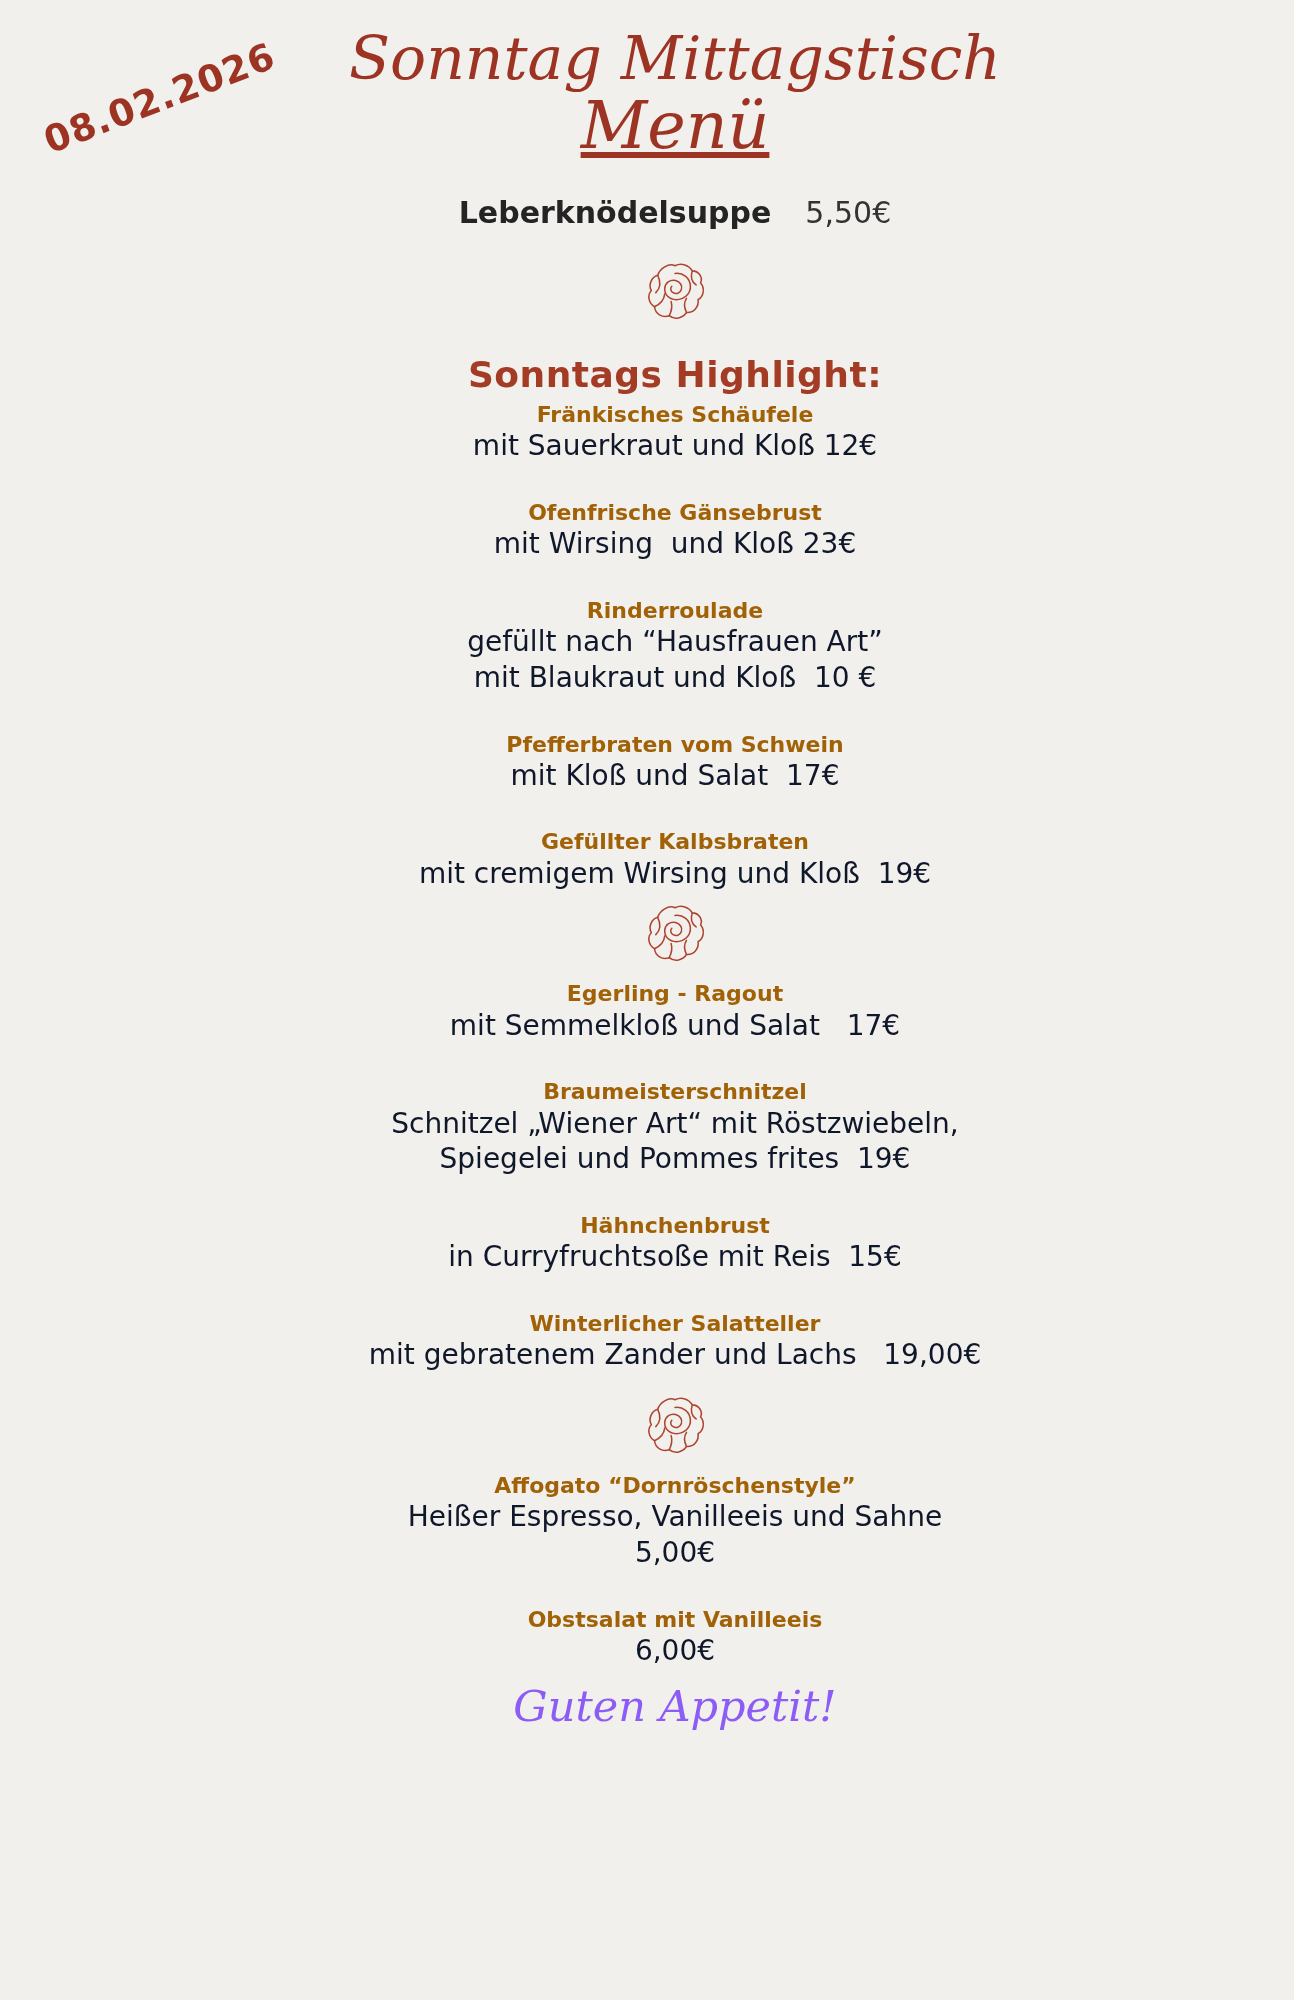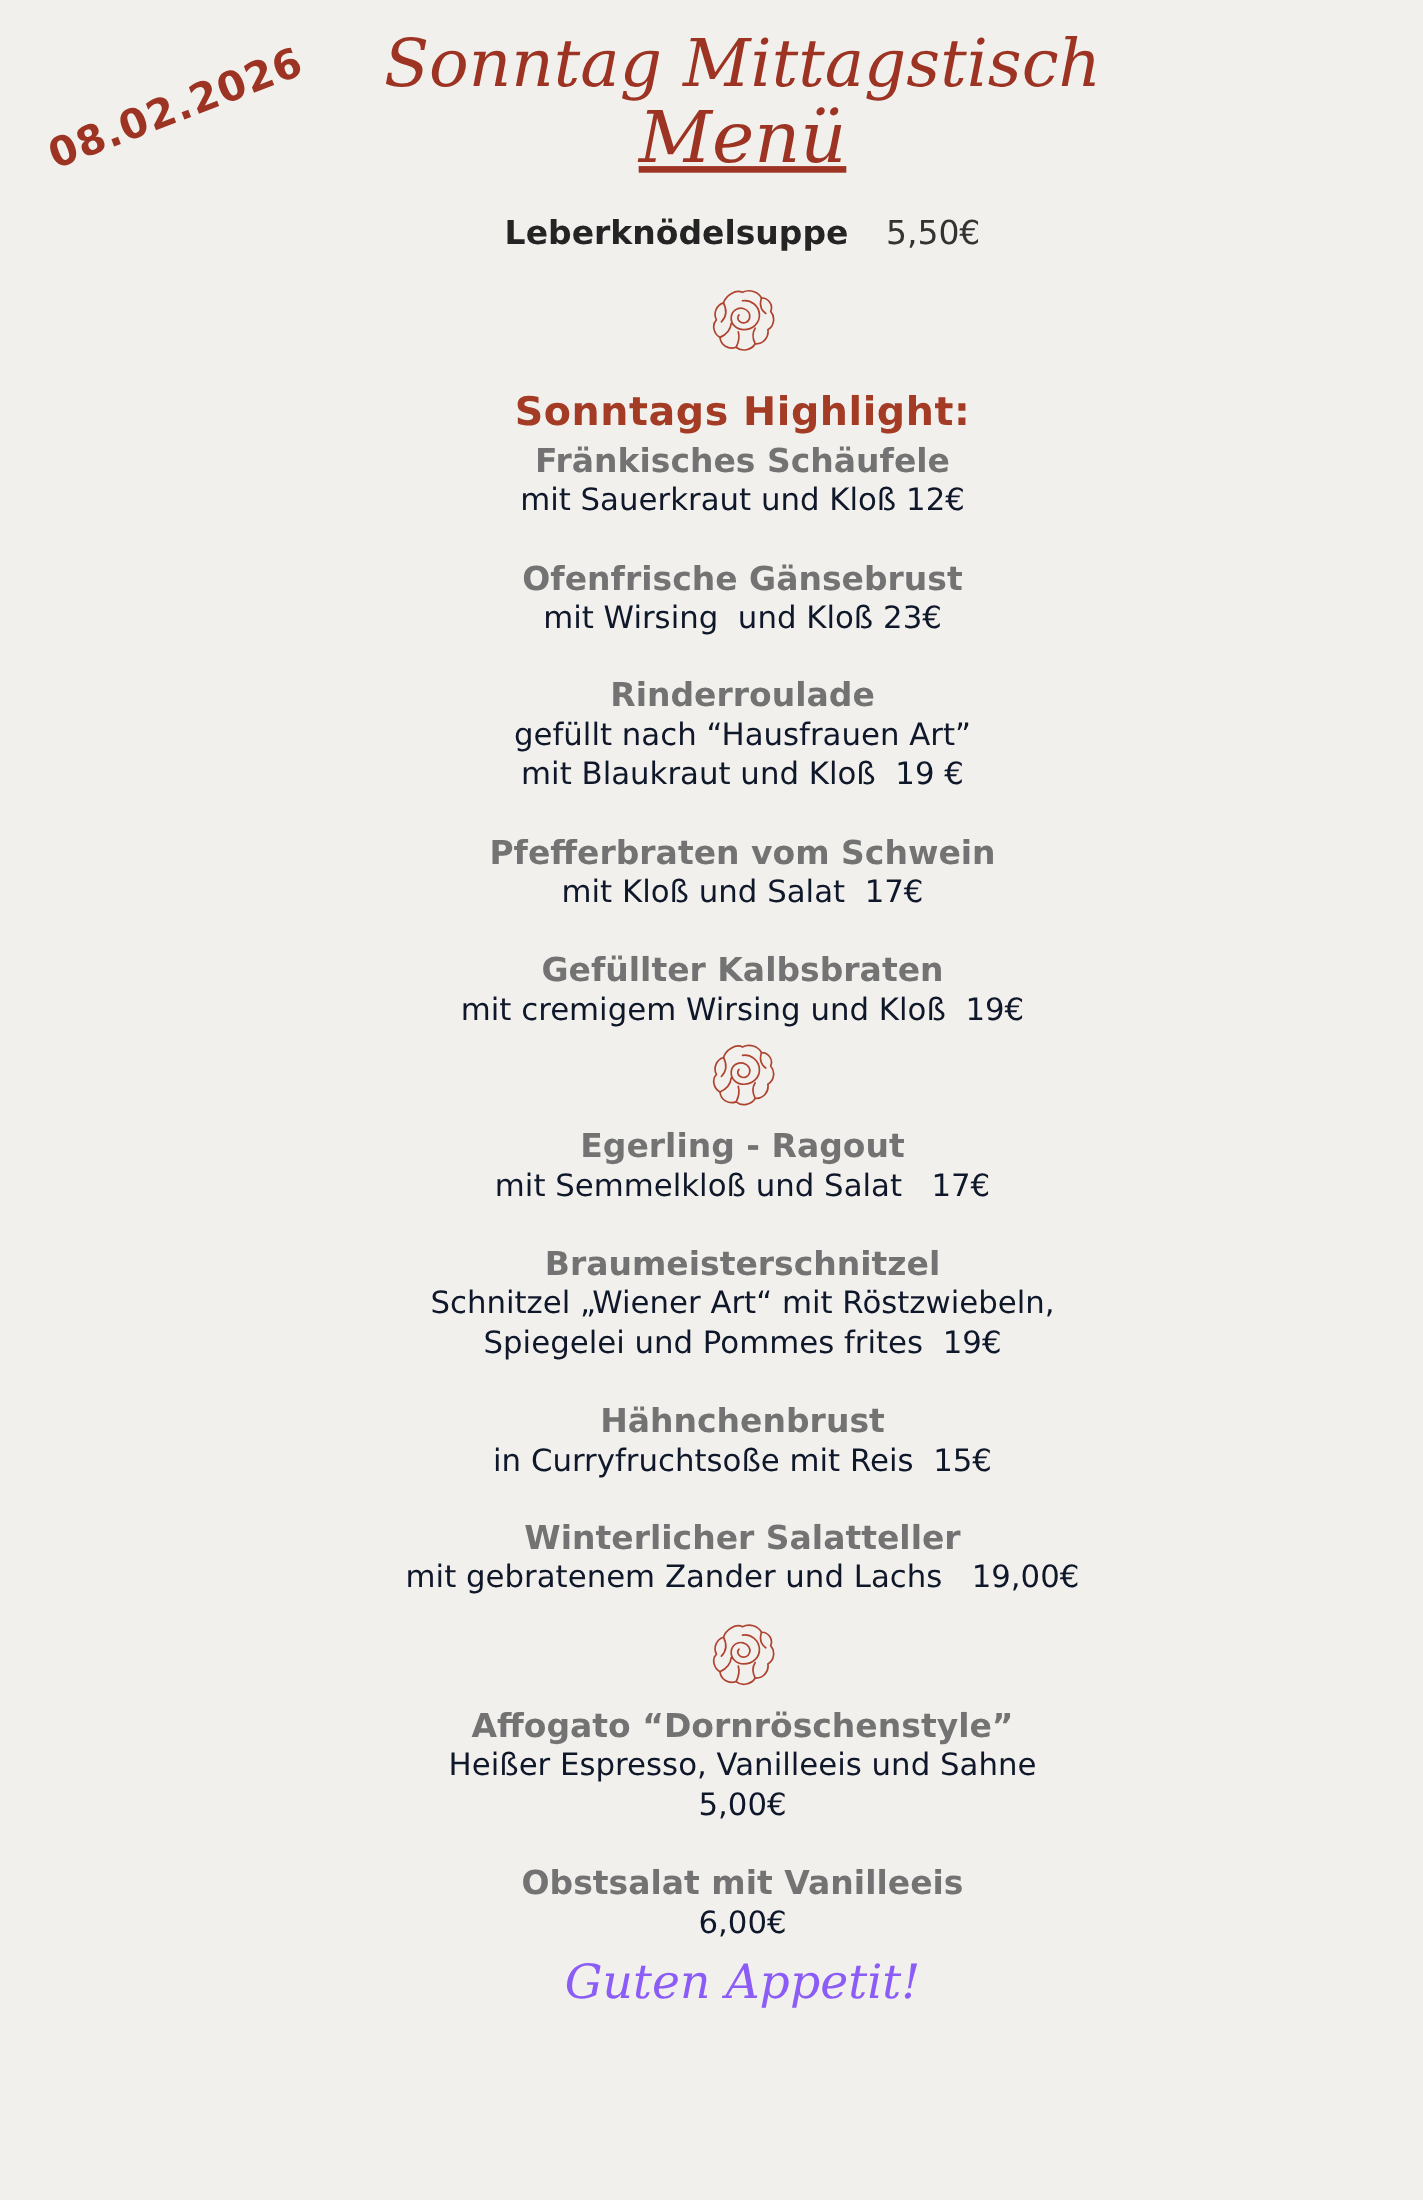--- a/index.html
+++ b/index.html
@@ -50,23 +50,23 @@
     margin-top: 30px;
     font-size: 36px;
     font-weight: 700;
     color: #A33B25;
     letter-spacing: 0.5px;
   }
   .item { margin-top: 38px; }
   .item.tight { margin-top: 8px; }
   .item.after-rose { margin-top: 16px; }
   .item-name {
-    font-size: 30px;
+    font-size: 22px;
     font-weight: 700;
-    color: #737373;
+    color: #a16207;
     line-height: 1.1;
   }
   .item-desc {
     font-size: 28px;
     font-weight: 400;
     color: #0f172a;
     line-height: 1.17;
     margin-top: 3px;
     white-space: pre-wrap;
   }
@@ -122,21 +122,21 @@
     </div>
 
     <div class="item">
       <div class="item-name">Ofenfrische Gänsebrust</div>
       <div class="item-desc">mit Wirsing  und Kloß 23€</div>
     </div>
 
     <div class="item">
       <div class="item-name">Rinderroulade</div>
       <div class="item-desc">gefüllt nach “Hausfrauen Art”</div>
-      <div class="item-desc">mit Blaukraut und Kloß  19 €</div>
+      <div class="item-desc">mit Blaukraut und Kloß  10 €</div>
     </div>
 
     <div class="item">
       <div class="item-name">Pfefferbraten vom Schwein</div>
       <div class="item-desc">mit Kloß und Salat  17€</div>
     </div>
 
     <div class="item">
       <div class="item-name">Gefüllter Kalbsbraten</div>
       <div class="item-desc">mit cremigem Wirsing und Kloß  19€</div>

